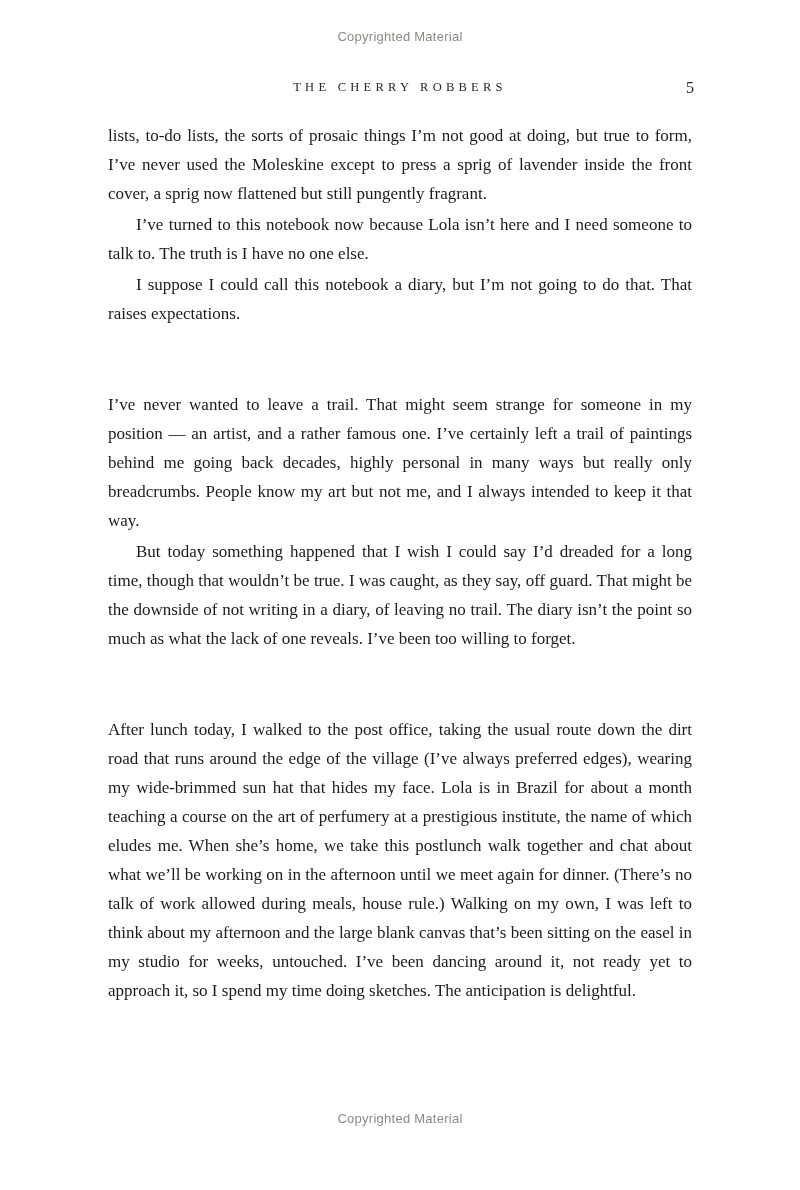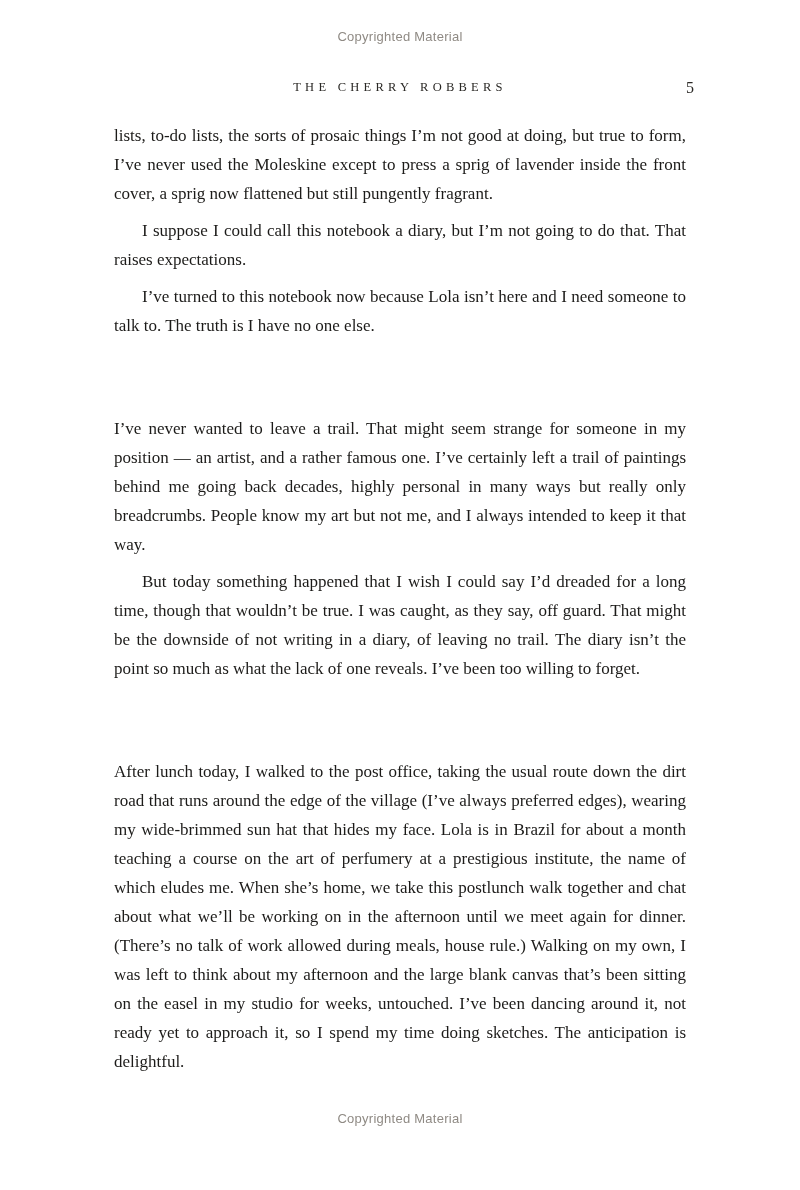--- a/index.html
+++ b/index.html
@@ -54,21 +54,21 @@
     font-size: 16px;
     color: #2a2825;
   }
   .body-text {
     margin-top: 21px;
     font-size: 17px;
     line-height: 29px;
     text-align: justify;
   }
   .body-text p {
-    margin: 8px;
+    margin: 2px;
     padding: 0;
   }
   .body-text p.indent {
     text-indent: 28px;
   }
   .section-break {
     height: 58px;
   }
   .italic {
   }
@@ -84,23 +84,23 @@
 
     <div class="running-header">
       <div class="running-title">THE CHERRY ROBBERS</div>
       <div class="page-number">5</div>
     </div>
 
     <div class="body-text">
 
       <p>lists, to-do lists, the sorts of prosaic things I’m not good at doing, but true to form, I’ve never used the Moleskine except to press a sprig of lavender inside the front cover, a sprig now flattened but still pungently fragrant.</p>
 
+      <p class="indent">I’ve turned to this notebook now because Lola isn’t here and I need someone to talk to. The truth is I have no one else.</p>
+
       <p class="indent">I suppose I could call this notebook a diary, but I’m not going to do that. That raises expectations.</p>
-
-      <p class="indent">I’ve turned to this notebook now because Lola isn’t here and I need someone to talk to. The truth is I have no one else.</p>
 
       <div class="section-break"></div>
 
       <p>I’ve never wanted to leave a trail. That might seem strange for someone in my position — an artist, and a rather famous one. I’ve certainly left a trail of paintings behind me going back decades, highly personal in many ways but really only breadcrumbs. People know my art but not me, and I always intended to keep it that way.</p>
 
       <p class="indent"><span>But today something happened that I wish I could say I’d dreaded for a long time, though that wouldn’t be true. I was caught, as they say, </span><span class="italic">off guard</span><span>. That might be the downside of not writing in a diary, of leaving no trail. The diary isn’t the point so much as what the lack of one reveals. I’ve been too willing to forget.</span></p>
 
       <div class="section-break"></div>
 
       <p>After lunch today, I walked to the post office, taking the usual route down the dirt road that runs around the edge of the village (I’ve always preferred edges), wearing my wide-brimmed sun hat that hides my face. Lola is in Brazil for about a month teaching a course on the art of perfumery at a prestigious institute, the name of which eludes me. When she’s home, we take this postlunch walk together and chat about what we’ll be working on in the afternoon until we meet again for dinner. (There’s no talk of work allowed during meals, house rule.) Walking on my own, I was left to think about my afternoon and the large blank canvas that’s been sitting on the easel in my studio for weeks, untouched. I’ve been dancing around it, not ready yet to approach it, so I spend my time doing sketches. The anticipation is delightful.</p>

